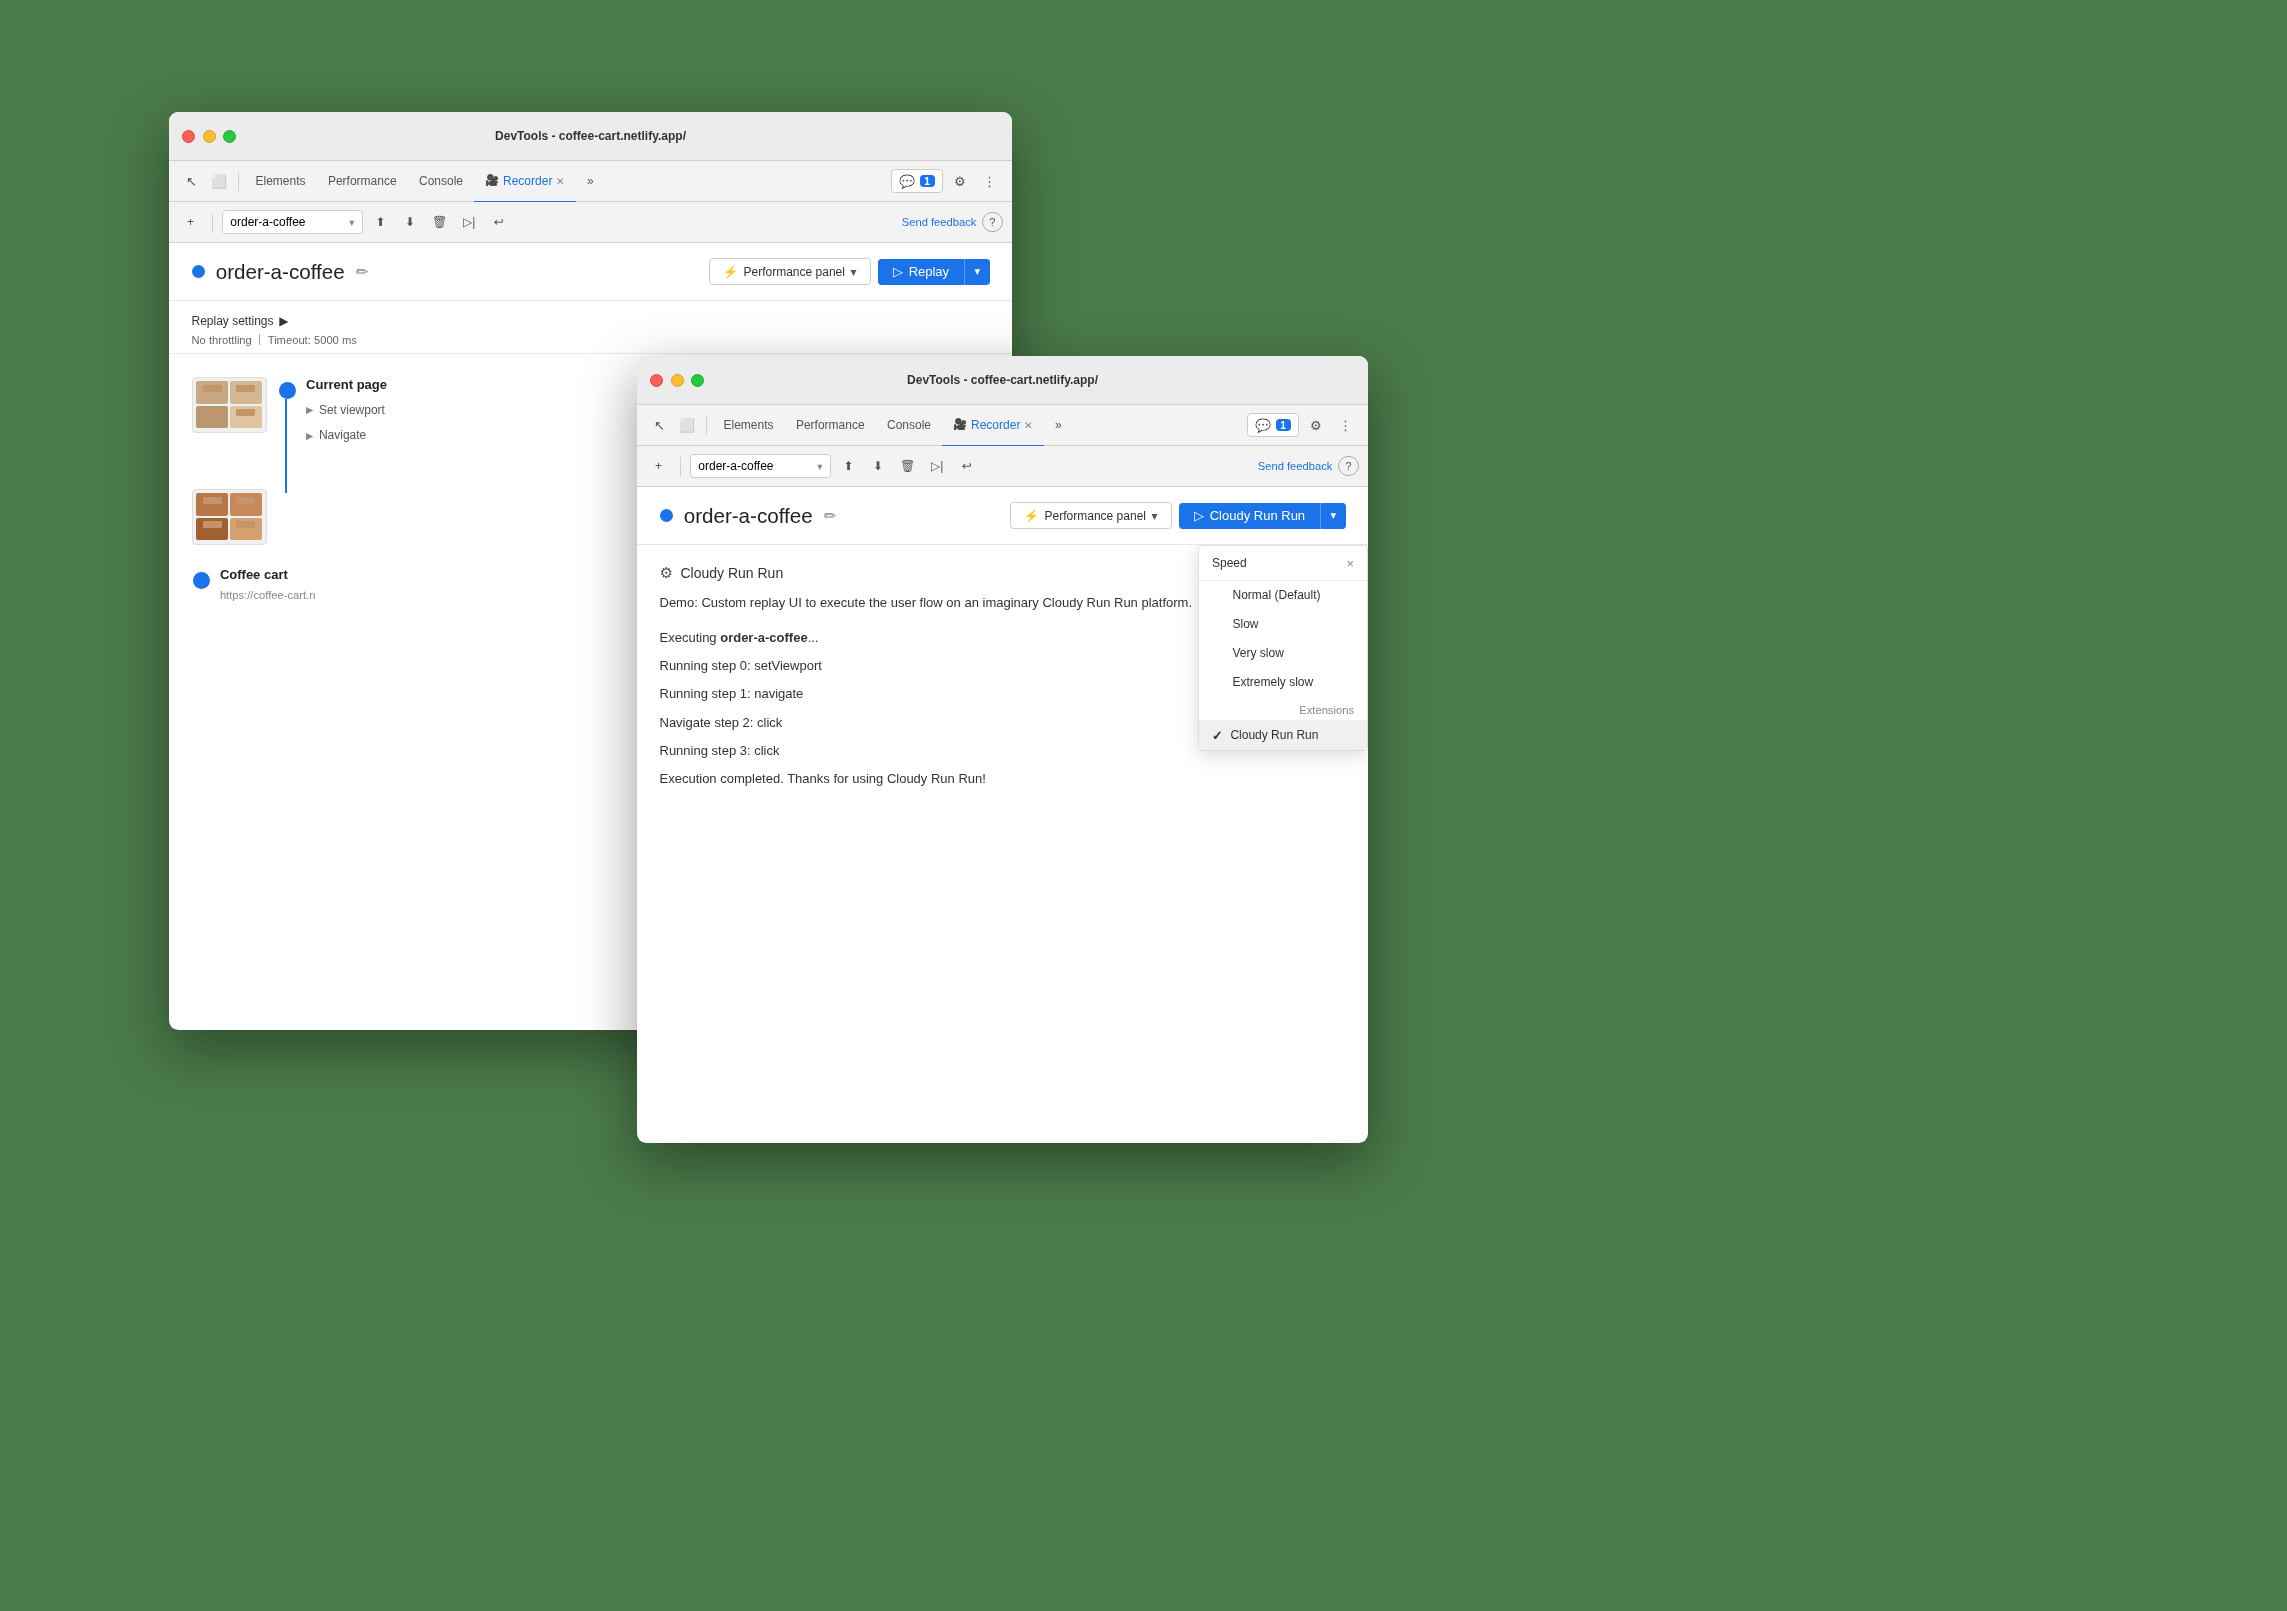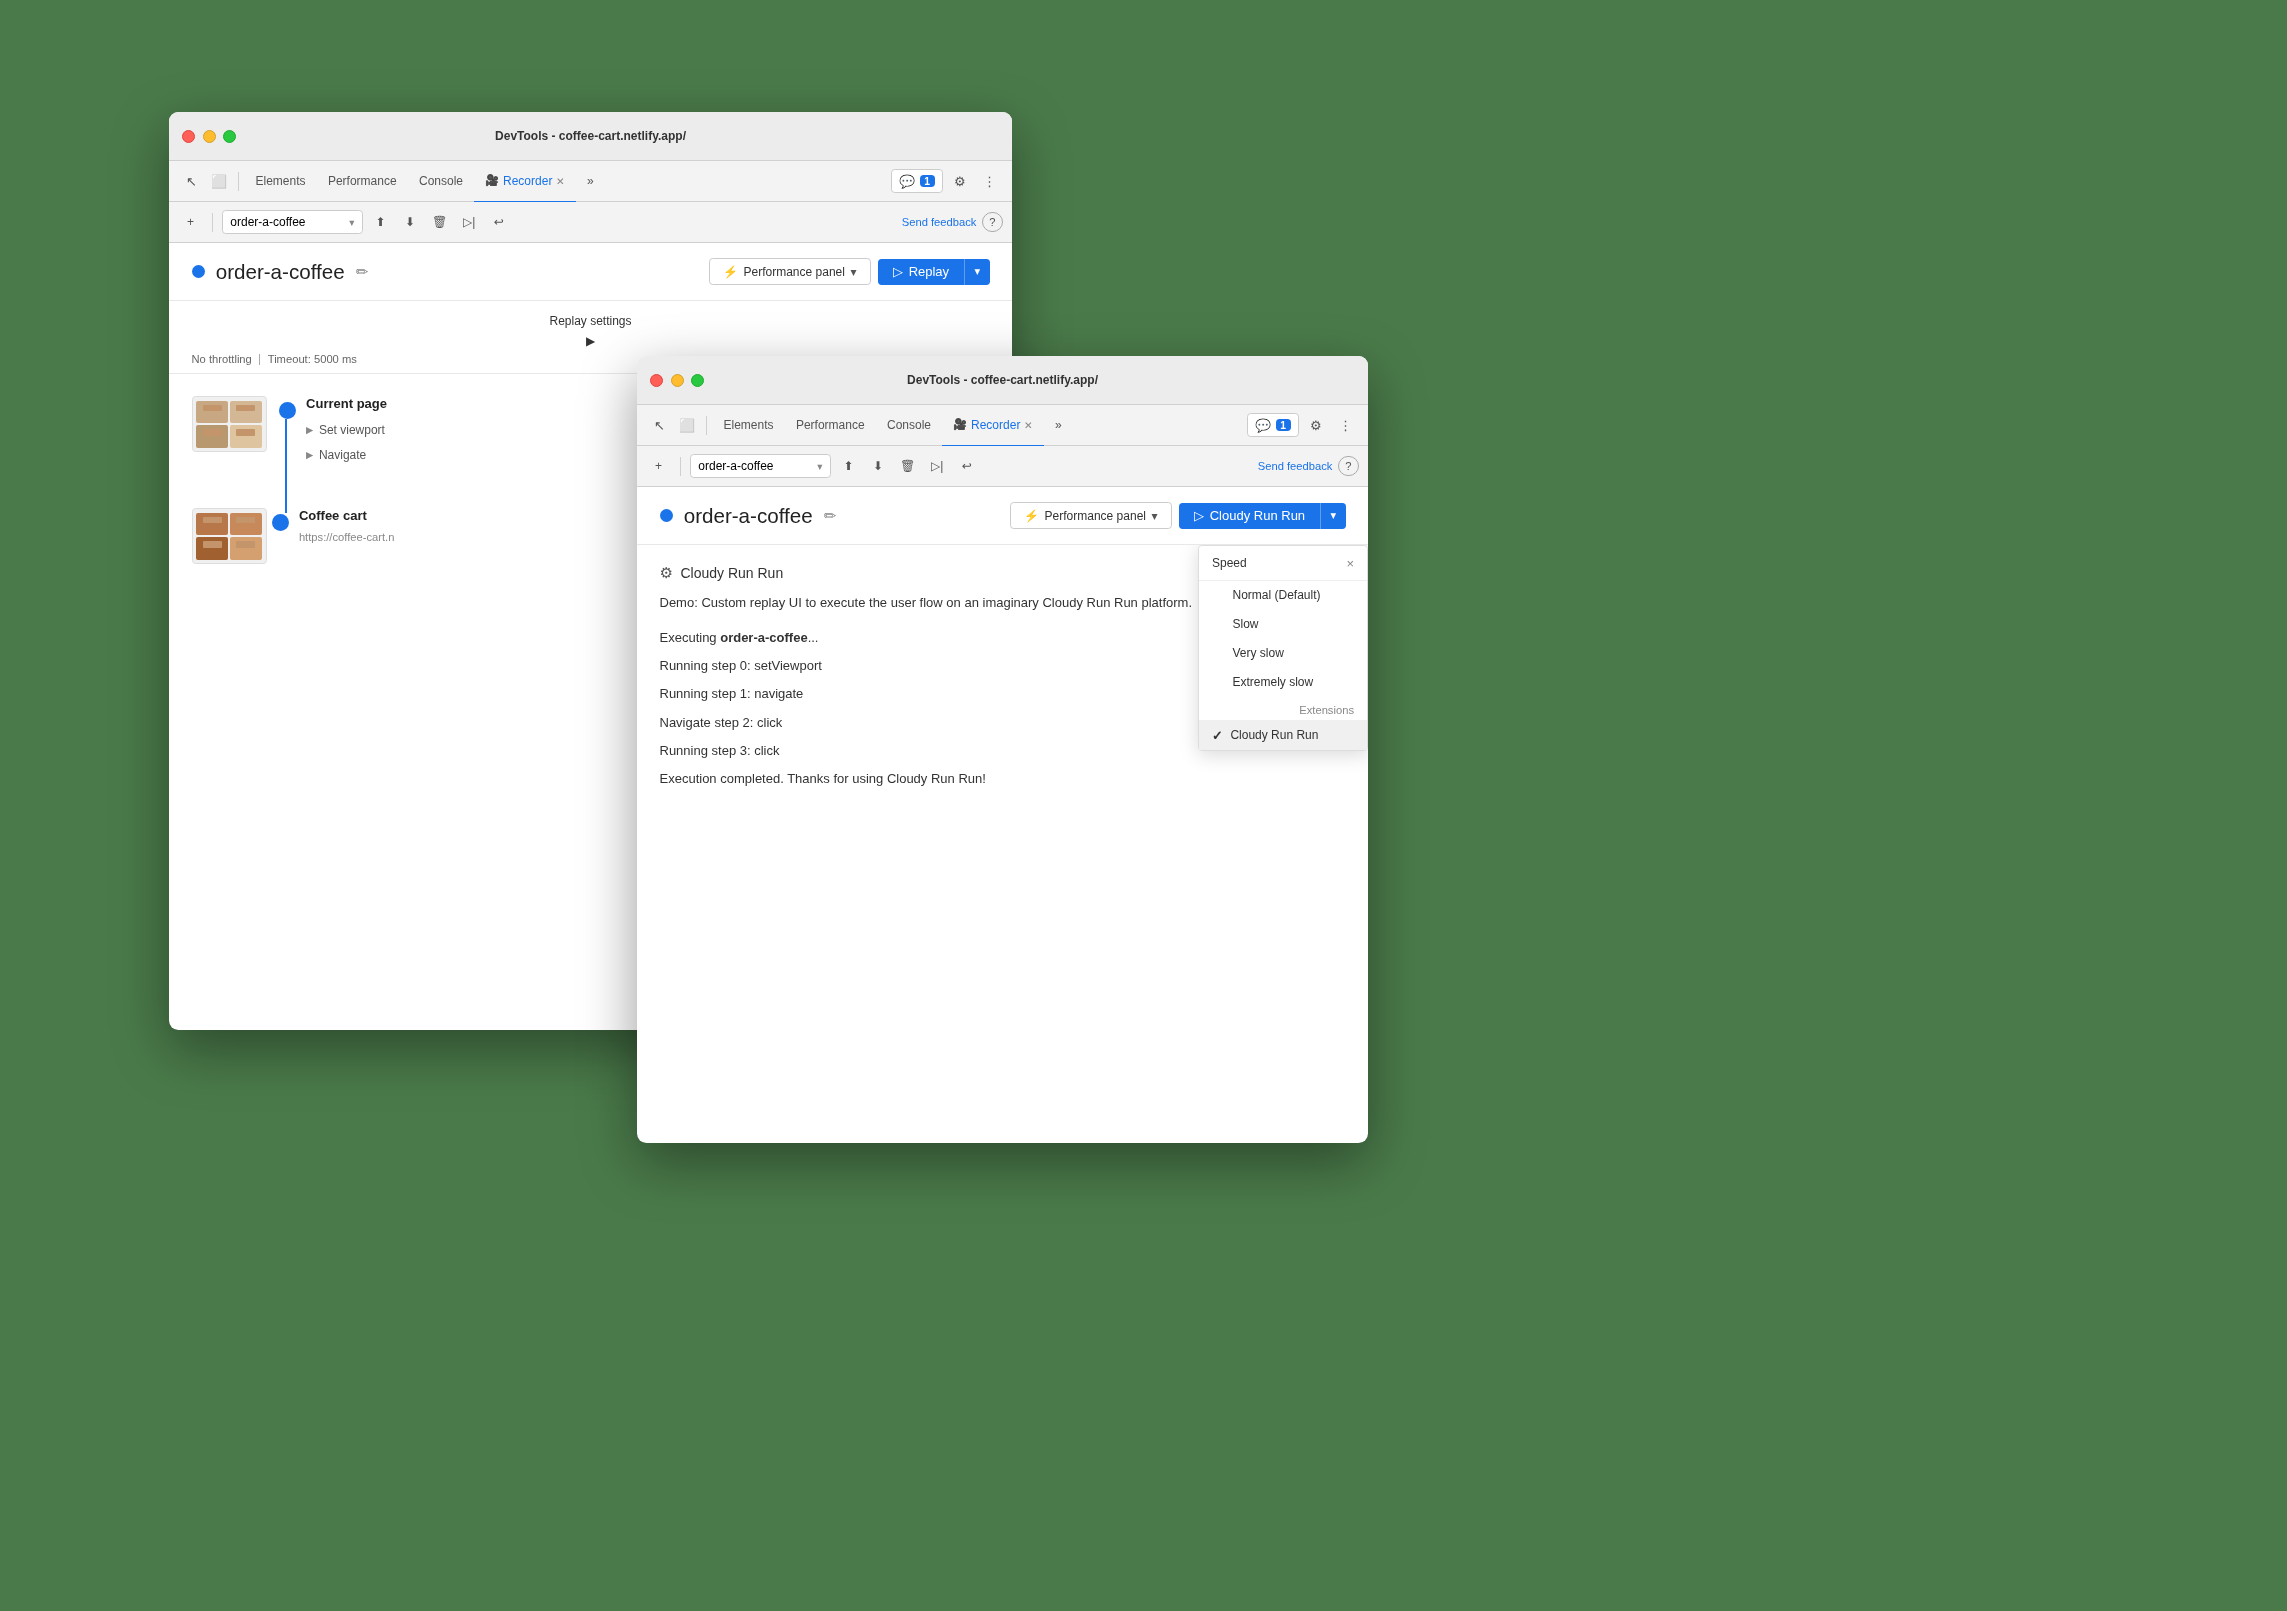--- a/index.html
+++ b/index.html
@@ -324,21 +324,20 @@
 
     .replay-settings-header {
       display: flex;
       align-items: center;
       gap: 5.6px;
       font-size: 12px;
       color: #333;
       font-weight: 500;
       cursor: pointer;
       margin-bottom: 5.6px;
-      flex-direction: column;
     }
 
     .replay-settings-info {
       font-size: 11.2px;
       color: #666;
       display: flex;
       gap: 7.5px;
       align-items: center;
     }
 
@@ -680,21 +679,21 @@
               <span>Set viewport</span>
             </div>
             <div class="step-sub" style="margin-top:3.7px;">
               <span class="expand-arrow">▶</span>
               <span>Navigate</span>
             </div>
           </div>
         </div>
       </div>
 
-      <div class="step-item" style="align-items:flex-start; gap:4px; padding:7.5px 22.5px; min-height:75px;">
+      <div class="step-item" style="align-items:flex-start; gap:22px; padding:7.5px 22.5px; min-height:75px;flex-direction:column;">
         <div class="step-thumbnail">
           <div class="thumb-mini">
             <div class="thumb-card" style="background:#b87748;"></div>
             <div class="thumb-card" style="background:#c8895a;"></div>
             <div class="thumb-card" style="background:#a06030;"></div>
             <div class="thumb-card" style="background:#d4a070;"></div>
           </div>
         </div>
         <div style="display:flex; gap:9.4px; flex:1;">
           <div class="step-timeline" style="width:19px; flex-shrink:0;">

